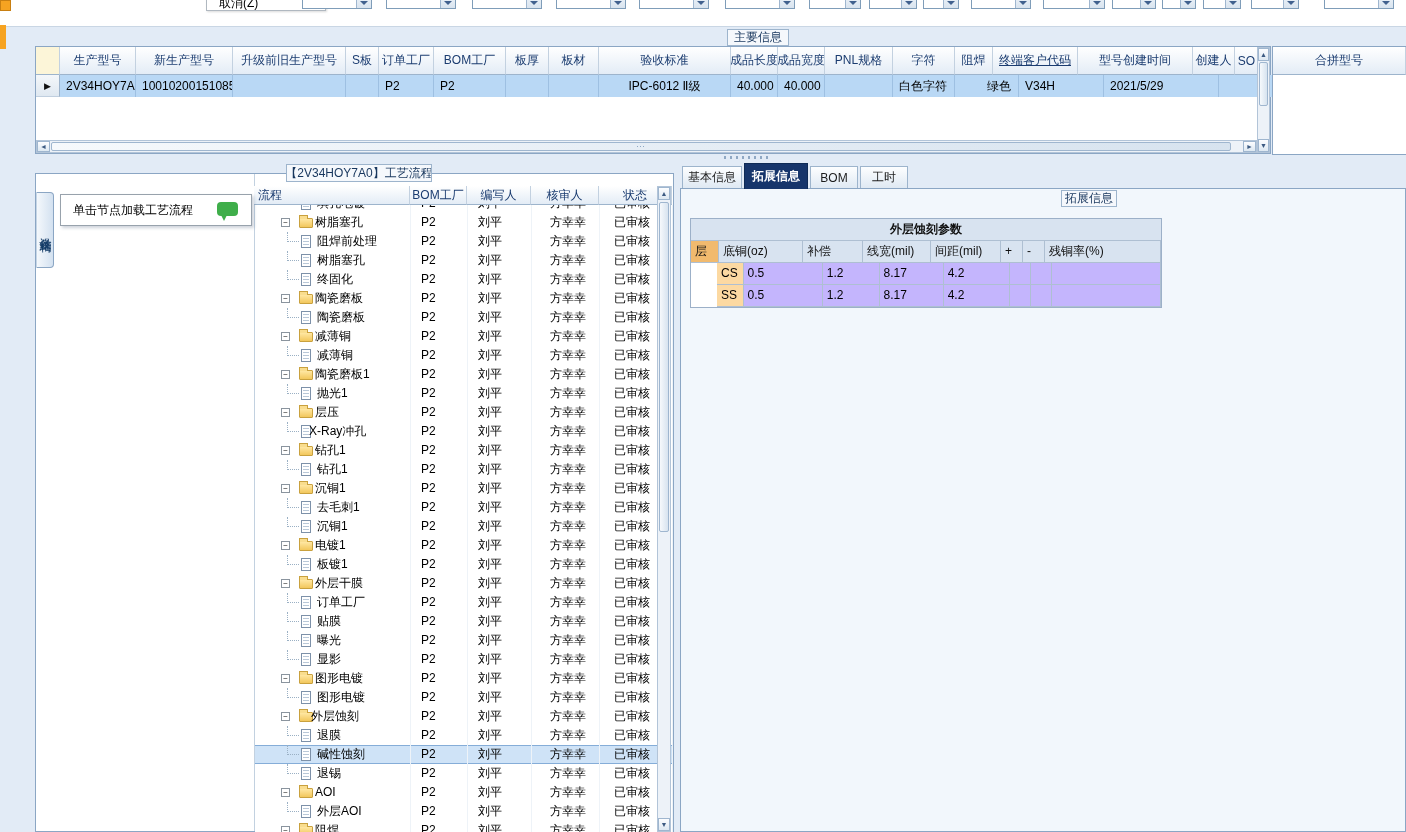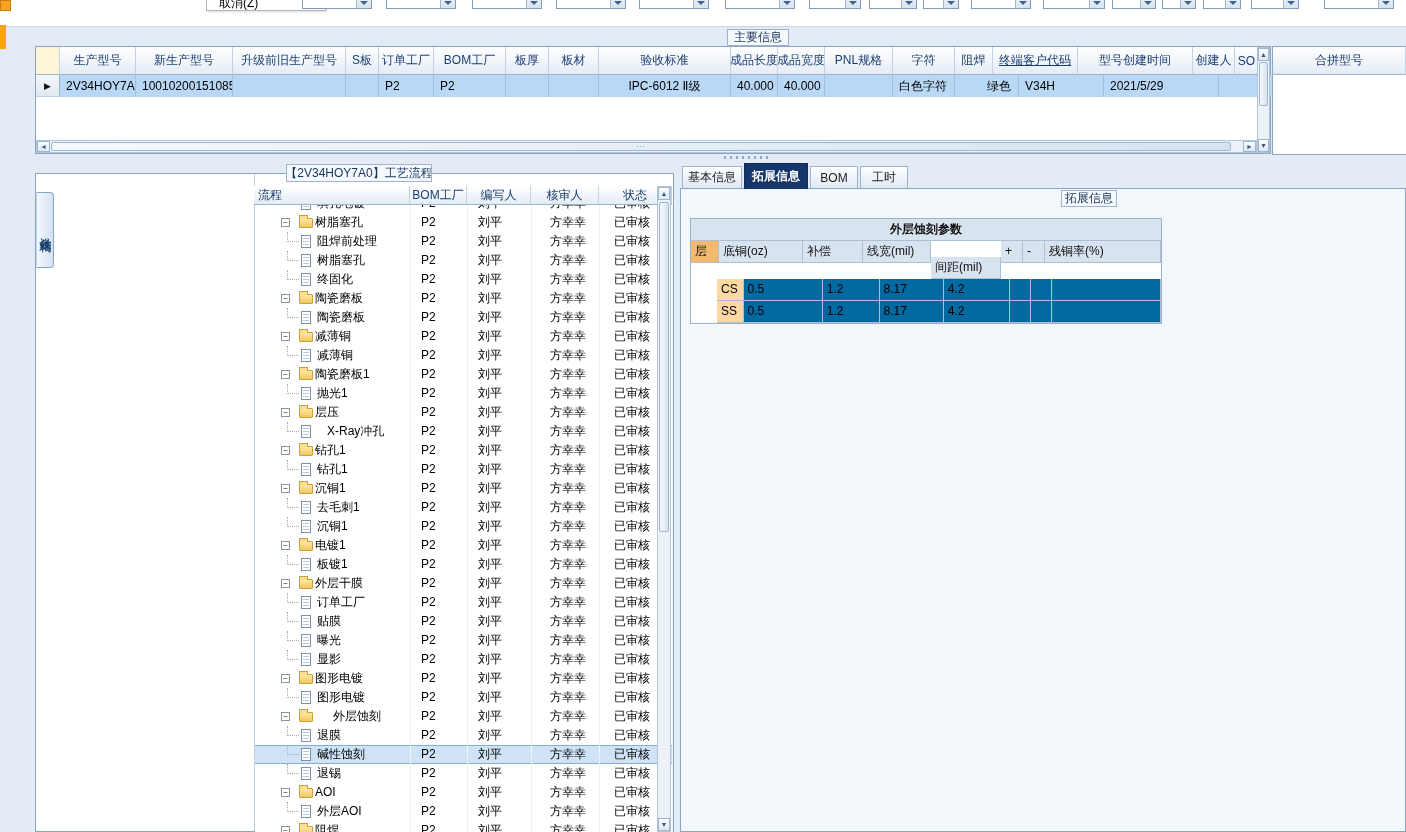--- a/index.html
+++ b/index.html
@@ -73,21 +73,21 @@
   .dot-l{position:absolute;left:32px;top:0;width:12px;height:10px;border-left:1px dotted #9ab0c4;border-bottom:1px dotted #9ab0c4;}
 
   
   .dtab{position:absolute;display:flex;align-items:center;justify-content:center;border:1px solid #9db4cc;border-bottom:none;background:linear-gradient(#fdfeff,#dfe9f3);color:#1c1c1c;top:166px;height:22px;z-index:2;white-space:nowrap;overflow:hidden;}
   .dtab.active{top:163px;height:26px;background:#16356b;color:#fff;font-weight:bold;border-color:#0e2a55;z-index:3;}
   #detail-box{position:absolute;left:680px;top:188px;width:726px;height:644px;border:1px solid #8ba6c4;background:#f2f7fc;}
   #param{position:absolute;left:690px;top:218px;width:472px;border:1px solid #9cb0c8;background:#fff;z-index:2;}
   #param-title{height:22px;background:#d8e3f0;border-bottom:1px solid #aebfd2;display:flex;align-items:center;justify-content:center;font-weight:bold;color:#111;}
   #param-header{display:flex;}
   .prow{display:flex;padding-left:26px;}
-  .pcell{height:22px;line-height:21px;padding-left:4px;border-right:1px solid #aebfd2;border-bottom:1px solid #aebfd2;overflow:hidden;white-space:nowrap;background:#0369a1;}
+  .pcell{height:22px;line-height:21px;padding-left:4px;border-right:1px solid #aebfd2;border-bottom:1px solid #aebfd2;overflow:hidden;white-space:nowrap;background:#c4b5fd;}
   .phead{background:#d8e3f0;color:#111;}
   .phead.layer{background:#f1ba6e;}
   .layercell{background:#fcd9a2;}
 </style>
 </head>
 <body>
 
 <div id="app">
 
   <div id="topstrip">
@@ -206,20 +206,24 @@
 
   <div id="merge-panel">
     <div id="merge-header" class="gh">合拼型号</div>
   </div>
 
   <div id="split-dots"></div>
 
   <div id="bl-panel"></div>
   <div id="bl-title" class="tab-label">【2V34HOY7A0】工艺流程</div>
   <div id="device-tab">设备结构</div>
+  <div id="tooltip">
+    <span>单击节点加载工艺流程</span>
+    <span class="bubble"></span>
+  </div>
   <div id="tree-sep"></div>
   <div id="tree-header">
       <div class="gh tl" style="width: 156px;">流程</div>
       <div class="gh" style="width: 57px;">BOM工厂</div>
       <div class="gh" style="width: 64px;">编写人</div>
       <div class="gh" style="width: 68px;">核审人</div>
       <div class="gh" style="width: 73px;">状态</div>
     </div>
   <div id="tree-viewport">
     <div id="tree-rows">
@@ -351,21 +355,21 @@
           </div>
           <div class="tc" style="width: 57px; padding-left: 10px;">P2</div>
           <div class="tc" style="width: 64px; padding-left: 10px;">刘平</div>
           <div class="tc" style="width: 68px; padding-left: 18px;">方幸幸</div>
           <div class="tc" style="width: 73px; padding-left: 14px;">已审核</div>
         </div>
         <div class="trow">
           <div class="tc tname" style="width: 156px;">
             <div class="dot-l"></div>
             <div class="file"></div>
-            <div class="tlabel" style="left: 72px;">X-Ray冲孔</div>
+            <div class="tlabel" style="left: 54px;">X-Ray冲孔</div>
           </div>
           <div class="tc" style="width: 57px; padding-left: 10px;">P2</div>
           <div class="tc" style="width: 64px; padding-left: 10px;">刘平</div>
           <div class="tc" style="width: 68px; padding-left: 18px;">方幸幸</div>
           <div class="tc" style="width: 73px; padding-left: 14px;">已审核</div>
         </div>
         <div class="trow">
           <div class="tc tname" style="width: 156px;">
             <div class="exp">−</div>
             <div class="folder"></div>
@@ -516,21 +520,21 @@
           </div>
           <div class="tc" style="width: 57px; padding-left: 10px;">P2</div>
           <div class="tc" style="width: 64px; padding-left: 10px;">刘平</div>
           <div class="tc" style="width: 68px; padding-left: 18px;">方幸幸</div>
           <div class="tc" style="width: 73px; padding-left: 14px;">已审核</div>
         </div>
         <div class="trow">
           <div class="tc tname" style="width: 156px;">
             <div class="exp">−</div>
             <div class="folder"></div>
-            <div class="tlabel" style="left: 78px;">外层蚀刻</div>
+            <div class="tlabel" style="left: 56px;">外层蚀刻</div>
           </div>
           <div class="tc" style="width: 57px; padding-left: 10px;">P2</div>
           <div class="tc" style="width: 64px; padding-left: 10px;">刘平</div>
           <div class="tc" style="width: 68px; padding-left: 18px;">方幸幸</div>
           <div class="tc" style="width: 73px; padding-left: 14px;">已审核</div>
         </div>
         <div class="trow">
           <div class="tc tname" style="width: 156px;">
             <div class="dot-l"></div>
             <div class="file"></div>
@@ -606,21 +610,21 @@
 
   <div id="detail-box"></div>
   <div id="detail-label" class="tab-label">拓展信息</div>
   <div id="param">
     <div id="param-title">外层蚀刻参数</div>
     <div id="param-header">
         <div class="pcell phead layer" style="width: 28px;">层</div>
         <div class="pcell phead" style="width: 84px;">底铜(oz)</div>
         <div class="pcell phead" style="width: 60px;">补偿</div>
         <div class="pcell phead" style="width: 68px;">线宽(mil)</div>
-        <div class="pcell phead" style="width: 70px; margin-top: 16px;">间距(mil)</div>
+        <div class="pcell phead" style="width: 70px;">间距(mil)</div>
         <div class="pcell phead" style="width: 22px;">+</div>
         <div class="pcell phead" style="width: 22px;">-</div>
         <div class="pcell phead" style="width: 116px;">残铜率(%)</div>
       </div>
 
   <div class="prow">
         <div class="pcell layercell" style="width: 28px;">CS</div>
         <div class="pcell" style="width: 84px;">0.5</div>
         <div class="pcell" style="width: 60px;">1.2</div>
         <div class="pcell" style="width: 68px;">8.17</div>

